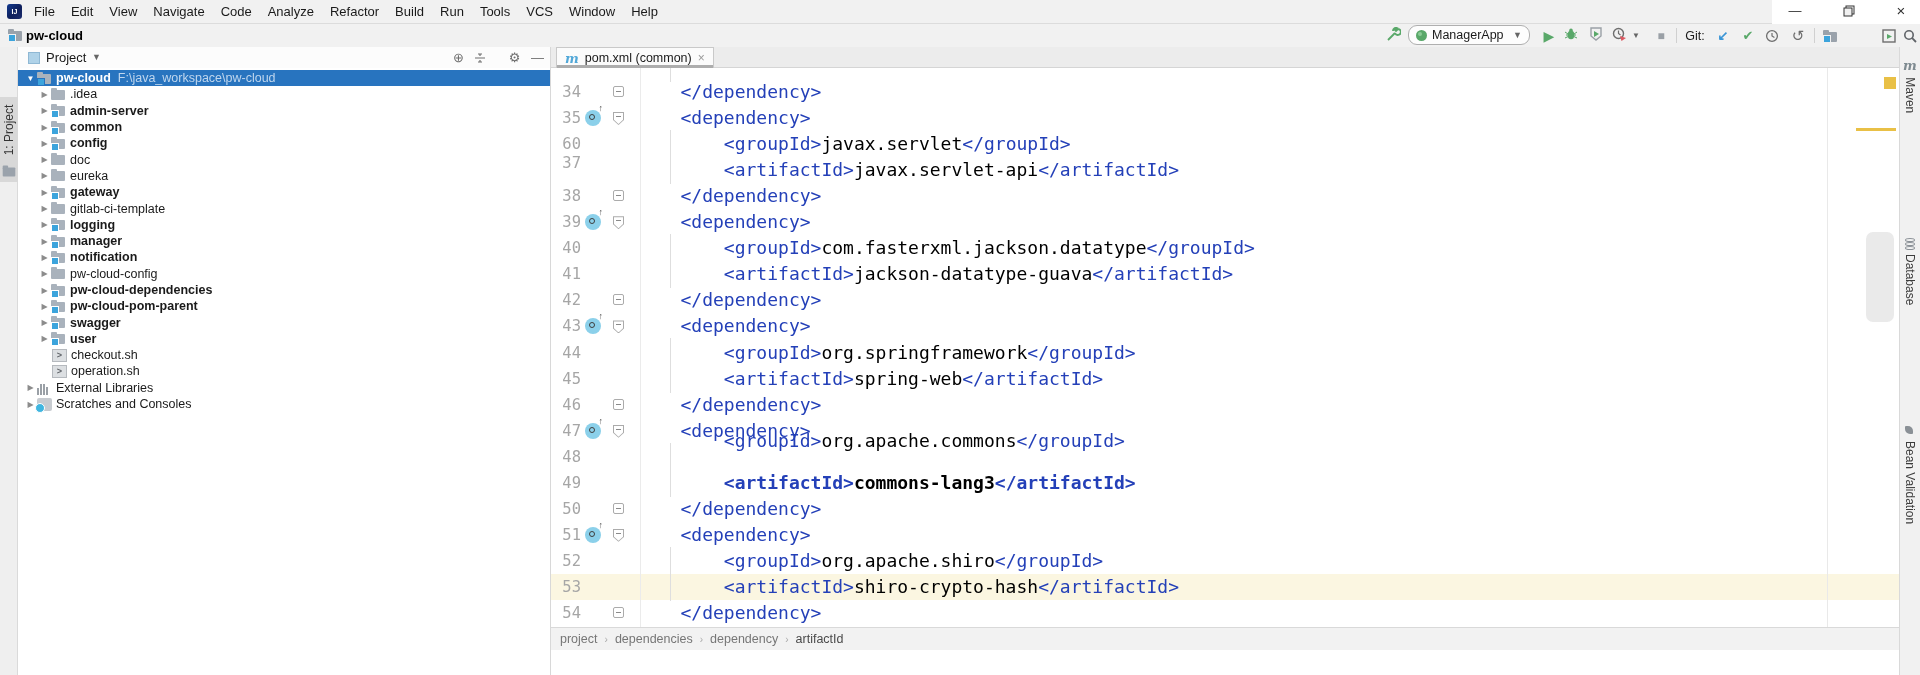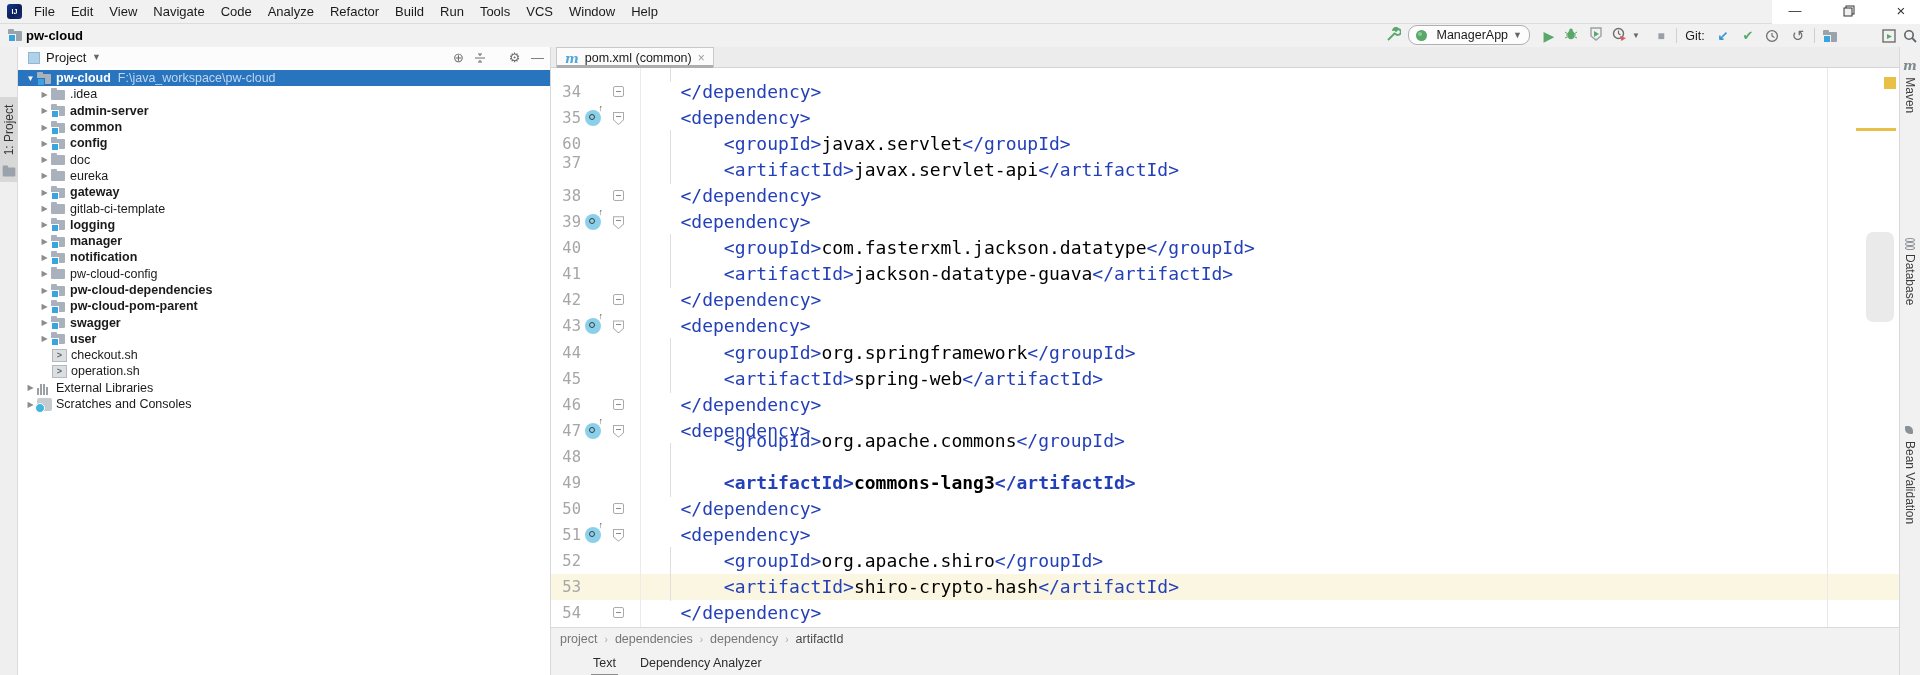--- a/index.html
+++ b/index.html
@@ -18,21 +18,21 @@
   .navbar{position:absolute;left:0;top:24px;width:1920px;height:23px;background:#F1F1F1;border-bottom:1px solid #D5D5D5;}
   .crumb-proj{position:absolute;left:26px;top:0;line-height:23px;font-size:13px;font-weight:bold;color:#000;}
   .folder-mini{position:relative;width:14px;height:12px;display:inline-block;}
   .folder-mini .body{position:absolute;left:0;top:2px;width:14px;height:10px;background:#9AA2AB;border-radius:1px;}
   .folder-mini .tab{position:absolute;left:0;top:0;width:6px;height:3px;background:#9AA2AB;border-radius:1px 1px 0 0;}
   .folder-mini .blue{position:absolute;left:0px;bottom:-1px;width:6px;height:6px;background:#3CA4DC;border:1px solid #F1F1F1;}
   .tbico{position:absolute;top:3px;width:18px;height:18px;text-align:center;line-height:18px;font-size:13px;}
   .sep-v{position:absolute;top:4px;width:1px;height:15px;background:#D0D0D0;}
   .runcombo{position:absolute;left:1408px;top:1px;width:122px;height:20px;background:#FDFDFD;border:1px solid #AFAFAF;
             border-radius:9px;display:flex;align-items:center;padding:0 7px;box-sizing:border-box;gap:5px;}
-  .runcombo .txt{font-size:12.5px;color:#1A1A1A;flex:1;text-align:right;}
+  .runcombo .txt{font-size:12.5px;color:#1A1A1A;flex:1;}
   .leaf{width:11px;height:11px;border-radius:50%;background:#59A869;position:relative;}
   .leaf::after{content:"";position:absolute;left:2px;top:2px;width:4px;height:4px;border-radius:50%;background:#8CCB96;}
   .caret-dn{font-size:9px;color:#666;}
   
   .left-strip{position:absolute;left:0;top:47px;width:18px;height:628px;background:#EFEFEF;border-right:1px solid #DADADA;box-sizing:border-box;}
   .ltab-bg{position:absolute;left:0;top:50px;width:18px;height:85px;background:#D8D8D8;}
   .vtext{white-space:nowrap;font-size:12px;color:#333;}
   .rot{transform:rotate(-90deg);}
   
   .proj-panel{position:absolute;left:18px;top:47px;width:533px;height:628px;background:#fff;border-right:1px solid #D8D8D8;box-sizing:border-box;}
@@ -516,24 +516,20 @@
 
   <div class="crumbbar">
       <span class="crumb">project</span>
       <span class="csep">›</span>
       <span class="crumb">dependencies</span>
       <span class="csep">›</span>
       <span class="crumb">dependency</span>
       <span class="csep">›</span>
       <span class="crumb last">artifactId</span>
     </div>
-  <div class="botbar">
-      <span class="btab sel">Text</span>
-      <span class="btab">Dependency Analyzer</span>
-    </div>
 </div>
 
 <div class="right-strip">
     <div class="rtab" style="width: 70px; top: 39px; left: -25px;">
       <span class="mvn-m" style="transform:rotate(-90deg);color:#7F8B91;">m</span>
       <span class="vtext">Maven</span>
     </div>
     <div class="rtab" style="width: 110px; top: 240px; left: -45px;">
       <span class="db-ic">
         <i style="top:0"></i>

